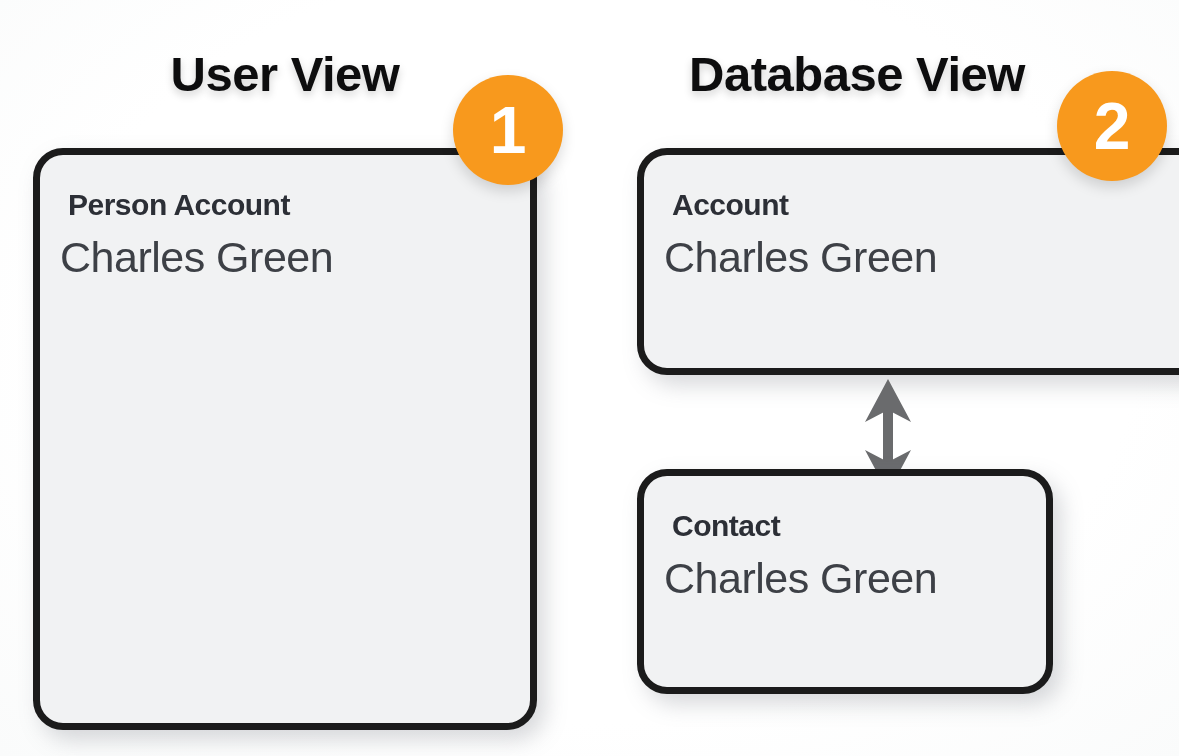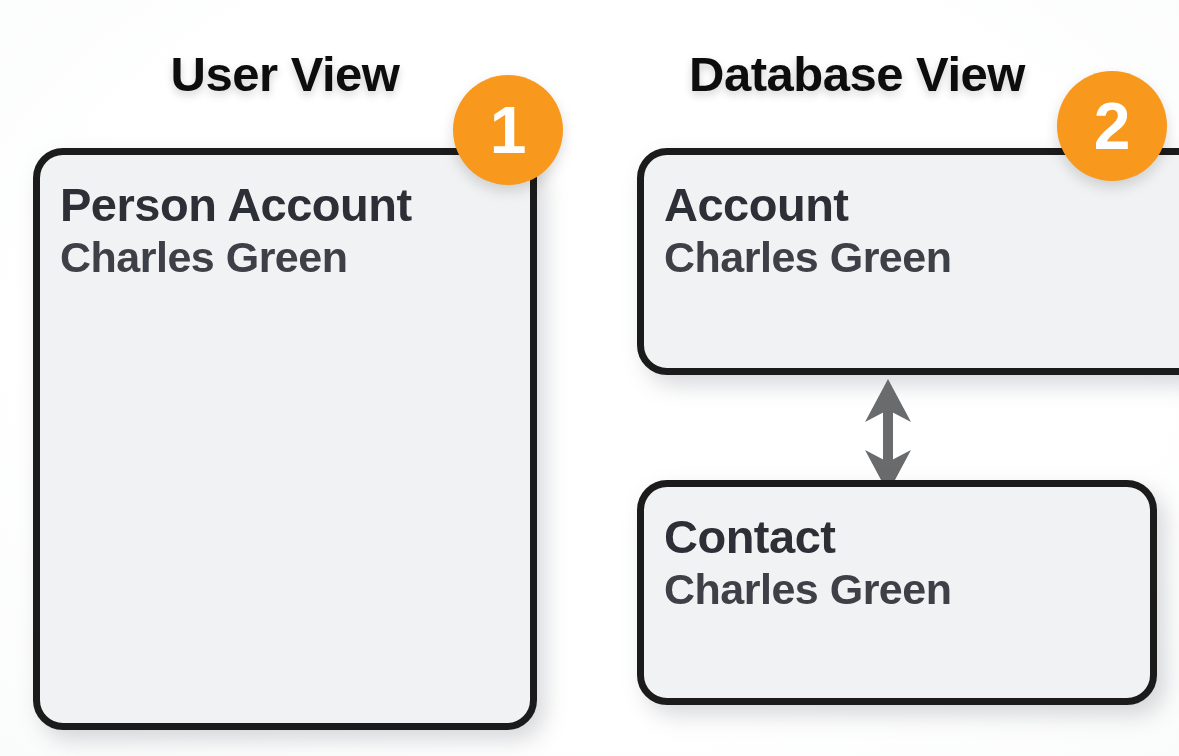--- a/index.html
+++ b/index.html
@@ -35,33 +35,34 @@
     position: absolute;
     box-sizing: border-box;
     background: var(--card-bg, #f1f2f3);
     border: 7px solid var(--card-border, #1b1b1b);
     border-radius: 30px;
     padding: 24px 20px 0 20px;
     box-shadow: 8px 10px 22px rgba(110,115,125,0.28);
   }
   .card.person  { left: 33px;  top: 148px; width: 504px; height: 582px; }
   .card.account { left: 637px; top: 148px; width: 587px; height: 227px; }
-  .card.contact { left: 637px; top: 480px; width: 520px; height: 225px; }
+  .card.contact { left: 637px; top: 469px; width: 416px; height: 225px; }
 
   .card-title {
-    font-size: 47px;
+    font-size: 30px;
     font-weight: bold;
     line-height: 52px;
     color: var(--card-title, #2c2f36);
     letter-spacing: -0.5px;
     white-space: nowrap;
+    margin-left: 8px;
   }
   .card-subtitle {
     font-size: 43px;
-    font-weight: bold;
+    font-weight: normal;
     line-height: 52px;
     color: var(--card-subtitle, #3d4046);
     letter-spacing: -0.5px;
     white-space: nowrap;
   }
 
   .badge {
     position: absolute;
     width: 110px;
     height: 110px;

